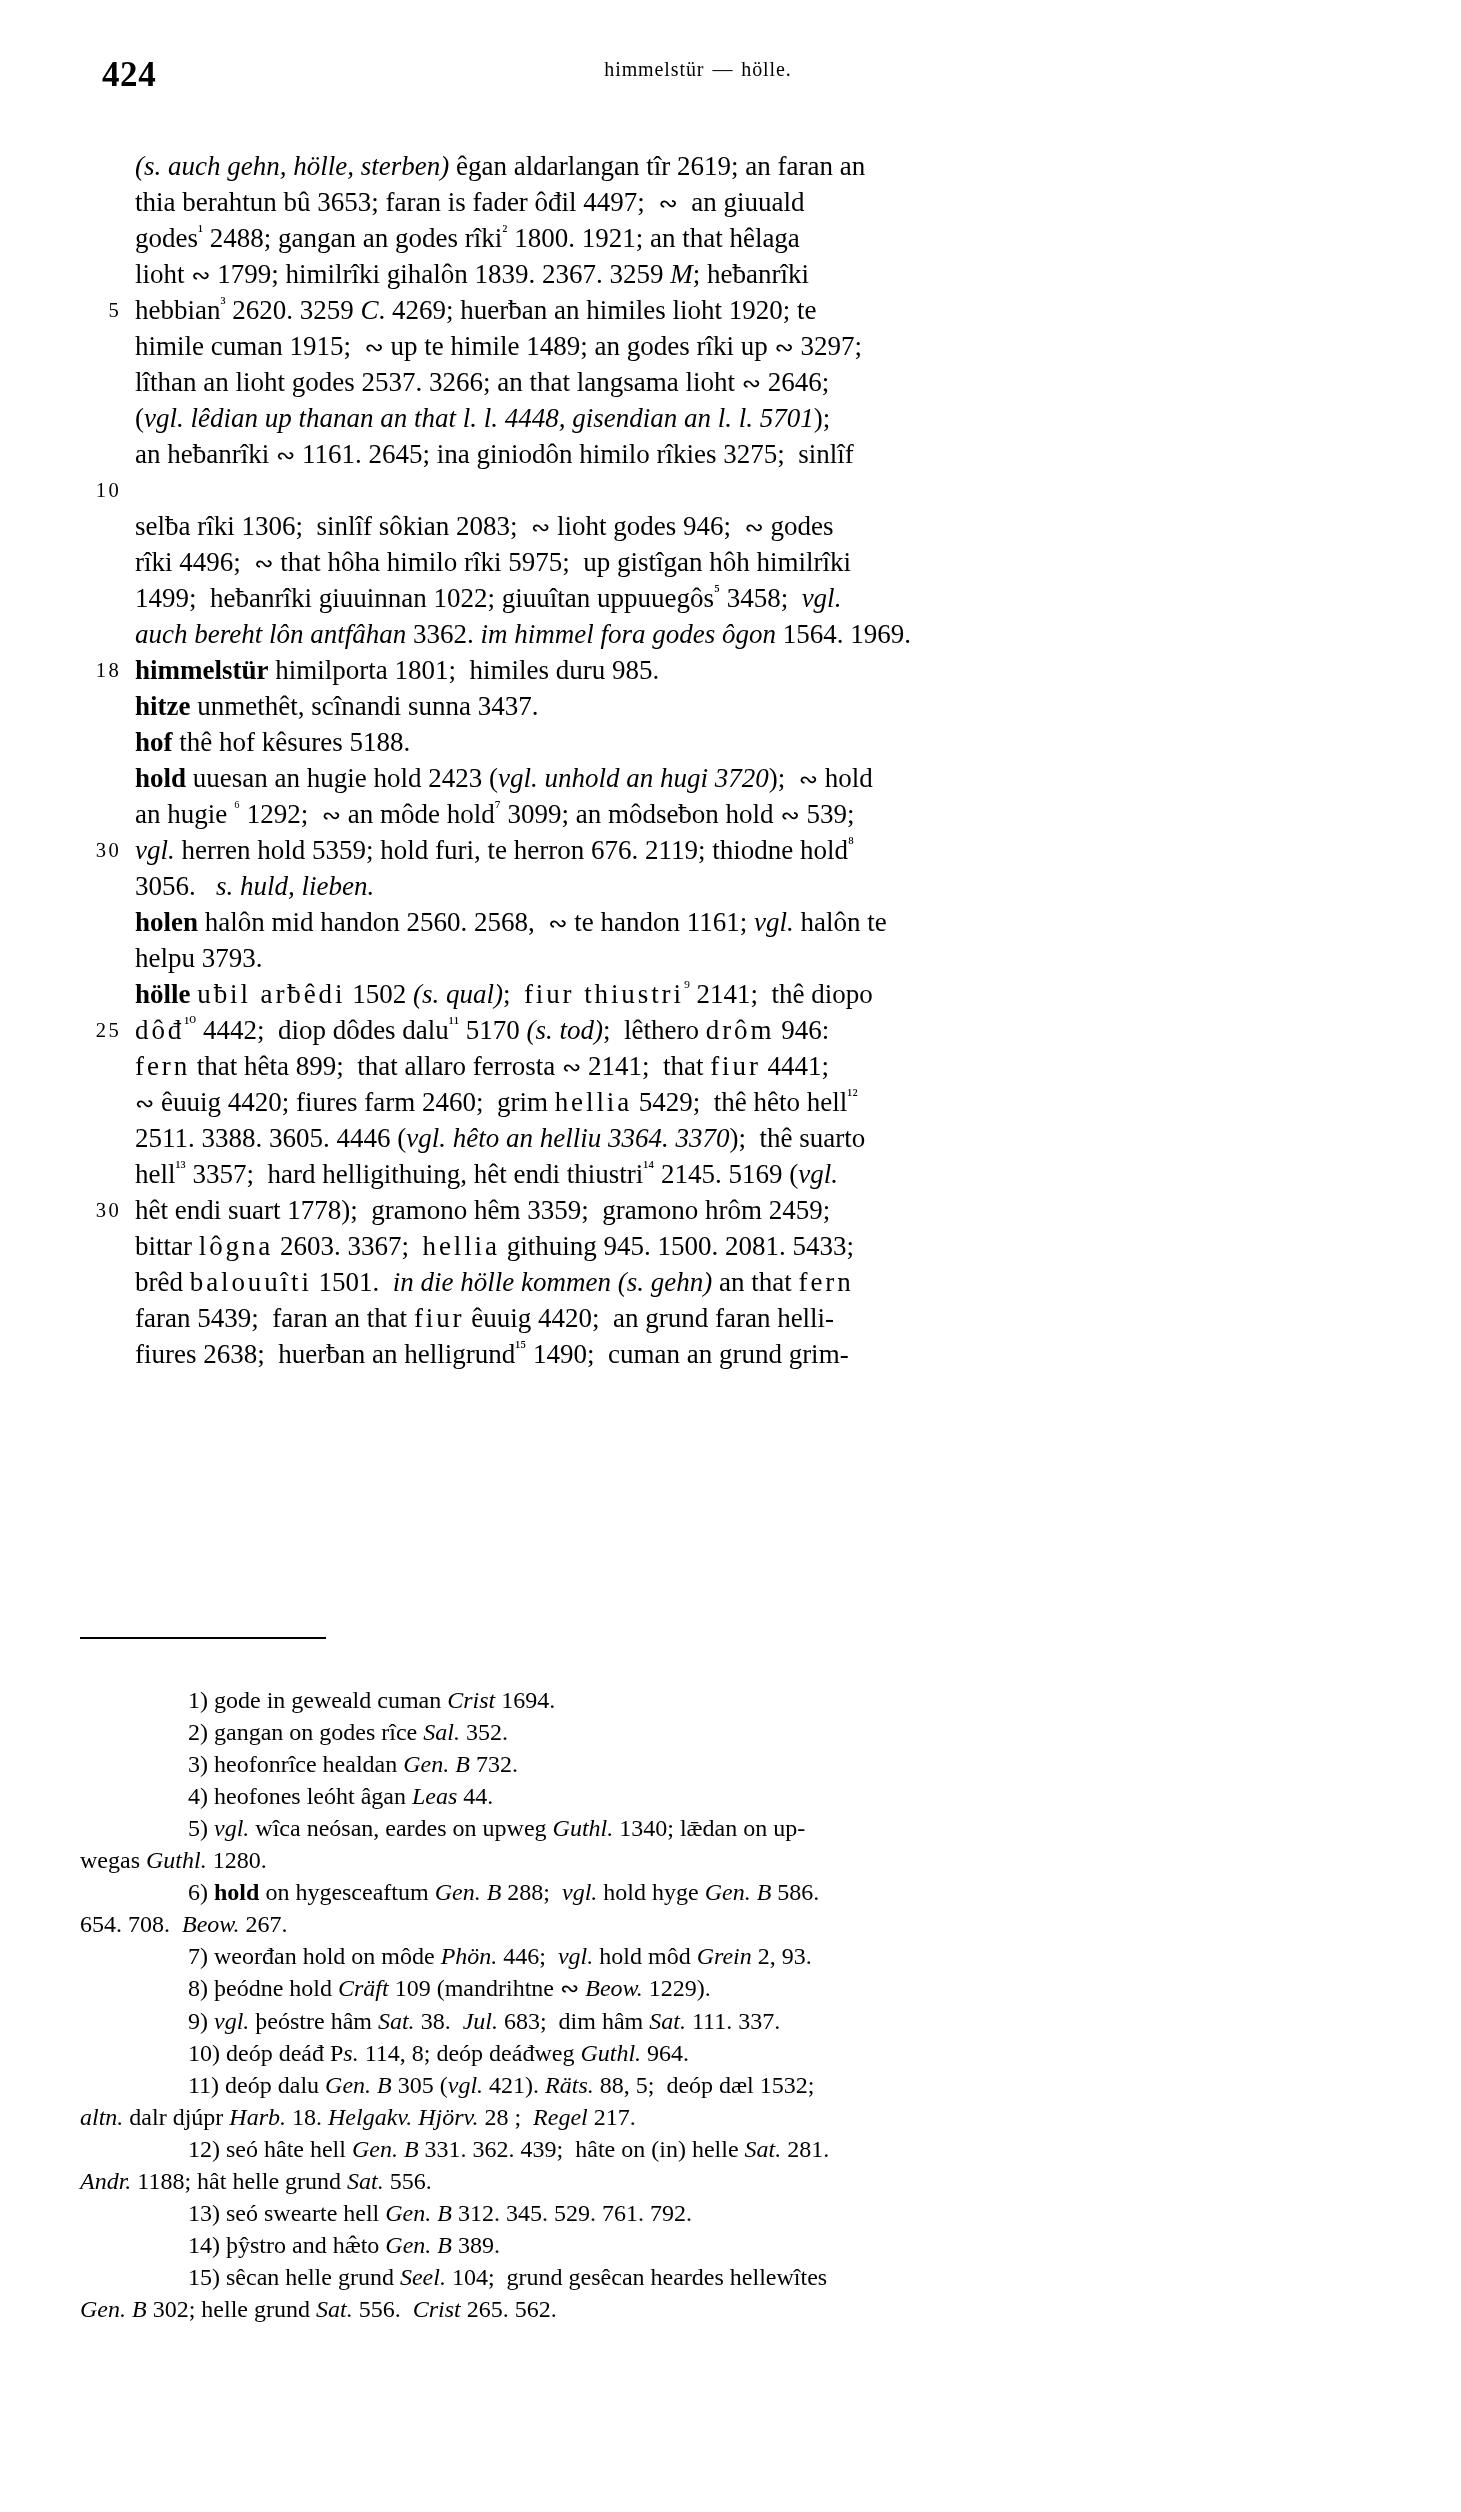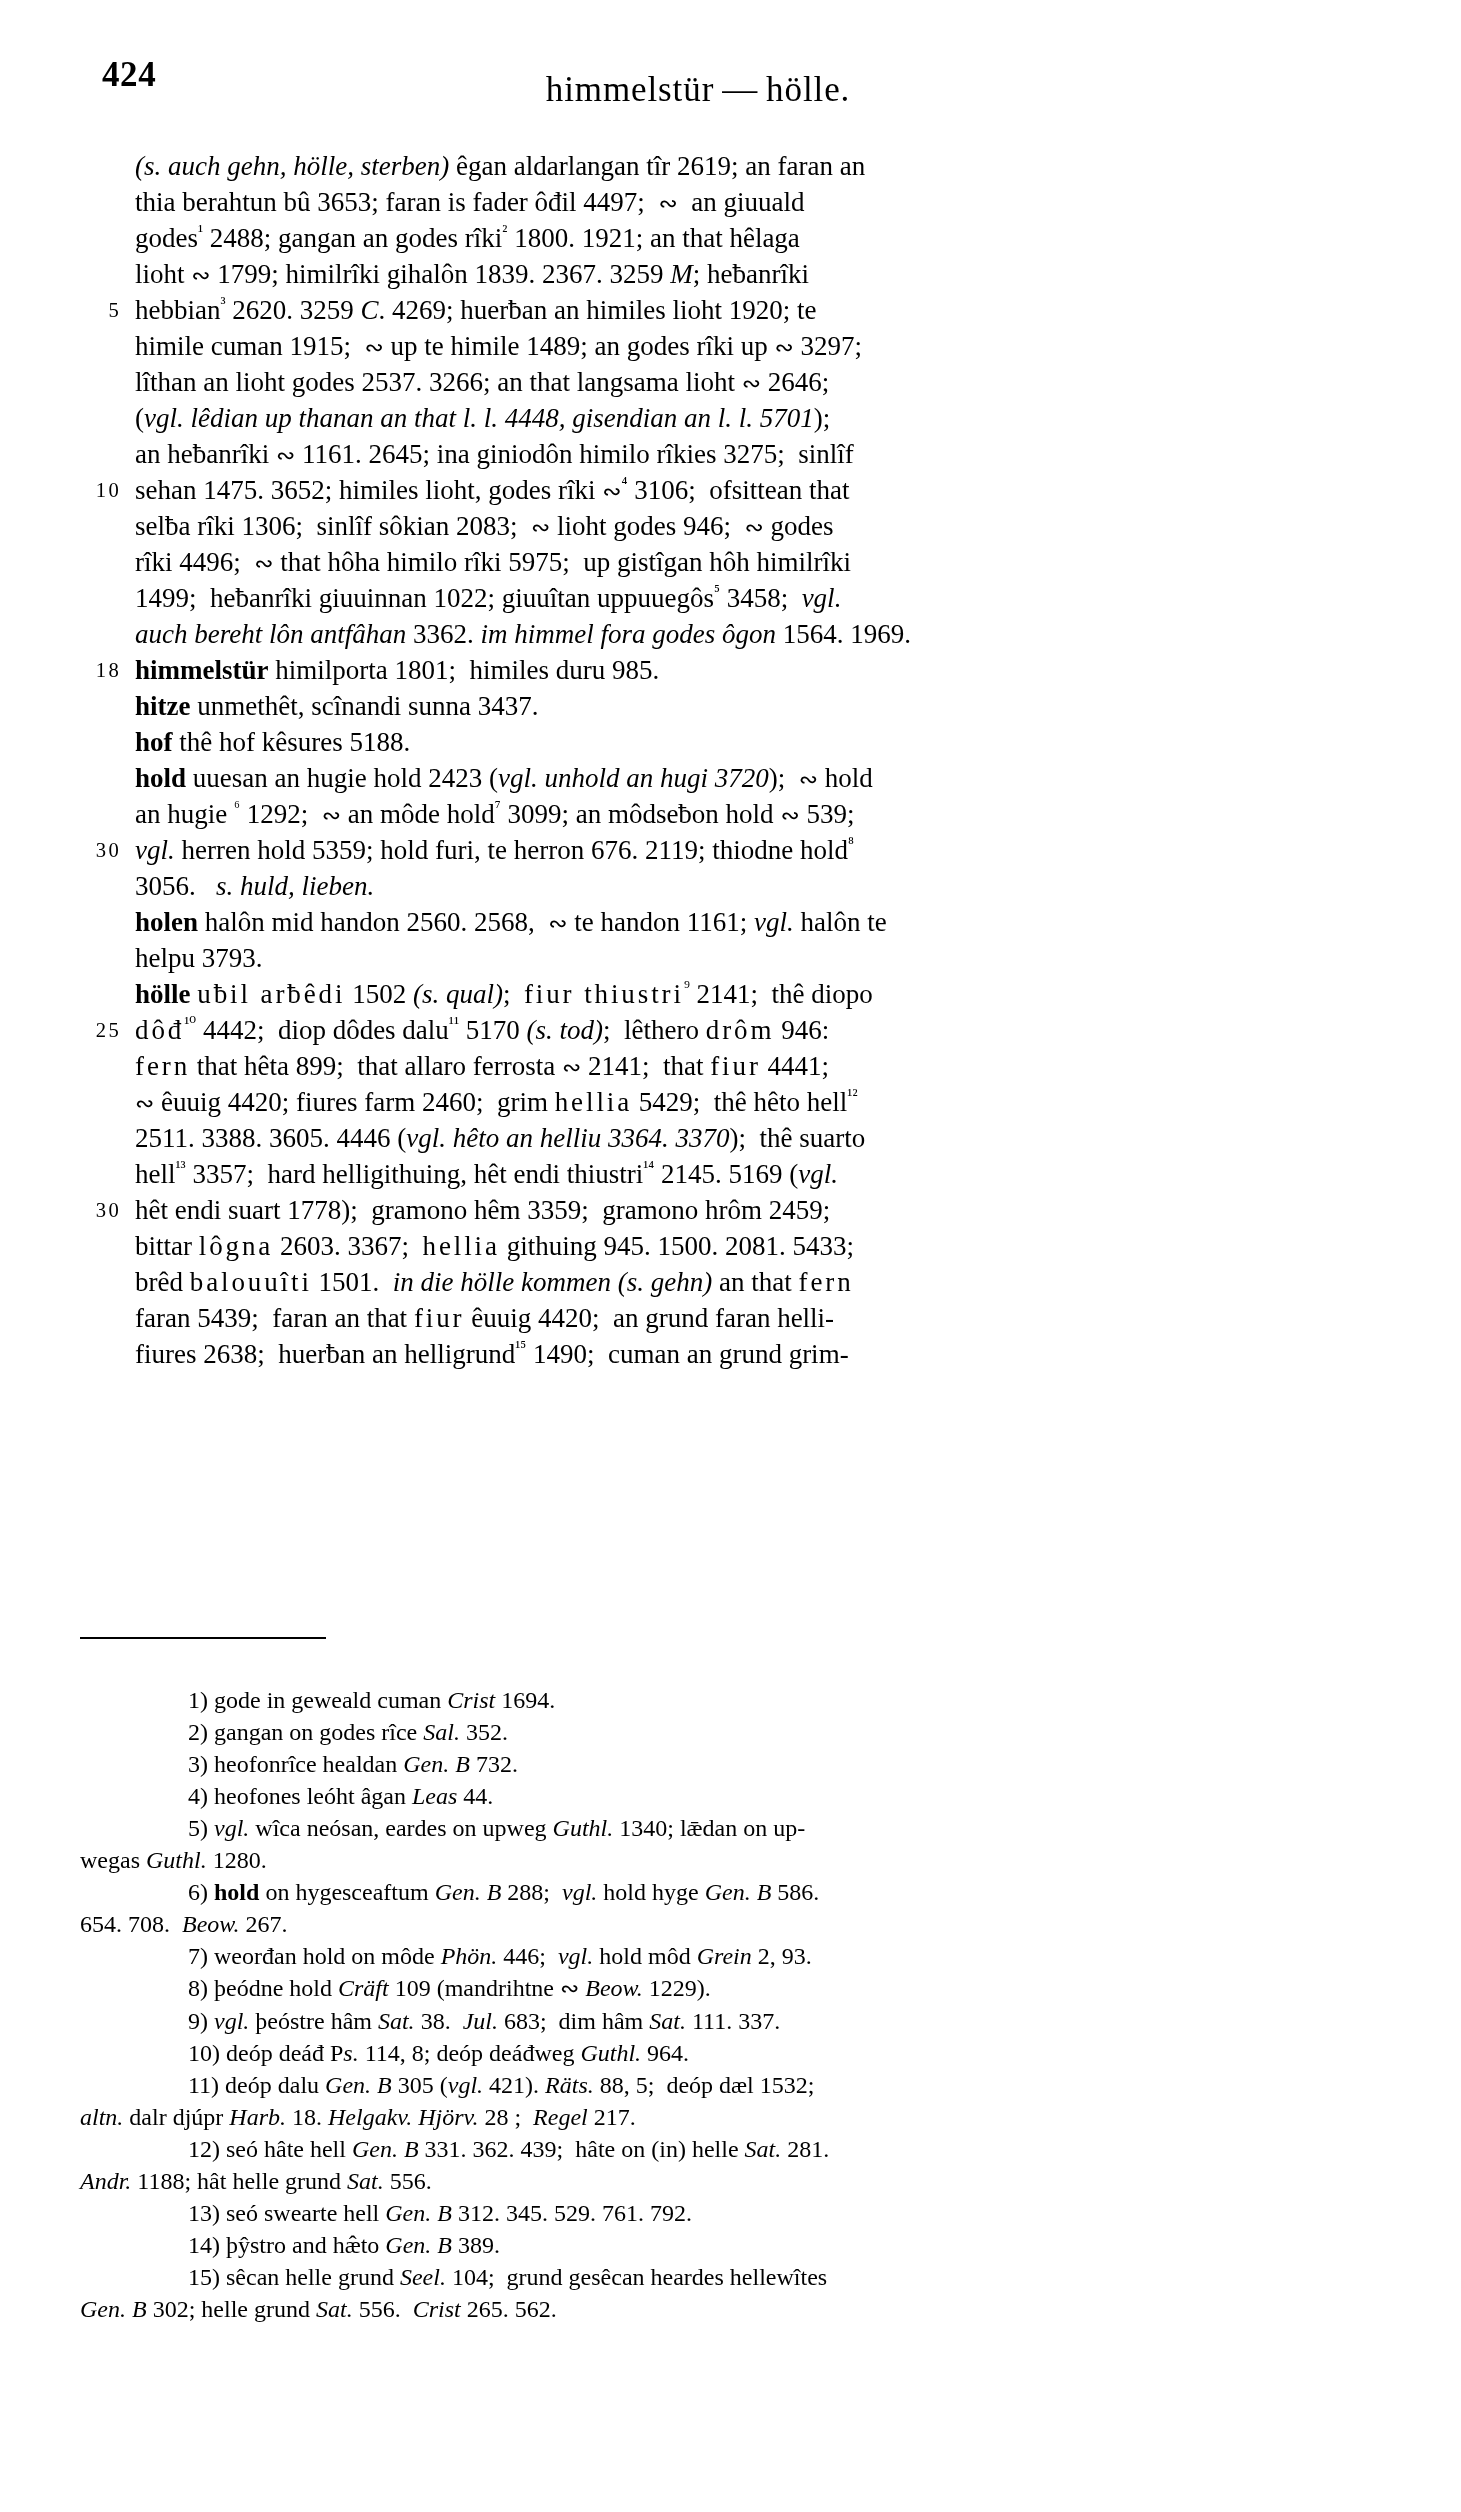--- a/index.html
+++ b/index.html
@@ -14,22 +14,22 @@
 
   
   .head {
     position:absolute; left:0; top:55px; width:1462px; height:40px;
   }
   .folio {
     position:absolute; left:102px; top:0;
     font-size:35px; font-weight:700; letter-spacing:0.6px;
   }
   .runhead {
-    position:absolute; left:0; top:15px; width:1396px;
-    text-align:center; font-size:35px; letter-spacing:0.9px;
+    position:absolute; left:0; top:3px; width:1396px;
+    text-align:center; font-size:20px; letter-spacing:0.9px;
   }
   .runhead .rh-dash { padding:0 8px; }
 
   
   .body {
     position:absolute; left:135px; top:148px;
     width:1210px;
     font-size:27px;
     line-height:36px;
   }
@@ -86,21 +86,21 @@
   <div class="body" id="body-block">
       <div class="bl"><span><span class="it">(<span class="it">s. </span>auch gehn, hölle, sterben)</span> êgan aldarlangan tîr 2619; an faran an</span></div>
       <div class="bl"><span>thia berahtun bû 3653; faran is fader ôđil 4497;  <span class="tilde">∾</span>  an giuuald</span></div>
       <div class="bl"><span>godes<span class="sup">¹</span> 2488; gangan an godes rîki<span class="sup">²</span> 1800. 1921; an that hêlaga</span></div>
       <div class="bl"><span>lioht <span class="tilde">∾</span> 1799; himilrîki gihalôn 1839. 2367. 3259 <span class="it">M</span>; heƀanrîki</span></div>
       <div class="bl"><span class="lnum">5</span><span>hebbian<span class="sup">³</span> 2620. 3259 <span class="it">C</span>. 4269; huerƀan an himiles lioht 1920; te</span></div>
       <div class="bl"><span>himile cuman 1915;  <span class="tilde">∾</span> up te himile 1489; an godes rîki up <span class="tilde">∾</span> 3297;</span></div>
       <div class="bl"><span>lîthan an lioht godes 2537. 3266; an that langsama lioht <span class="tilde">∾</span> 2646;</span></div>
       <div class="bl"><span>(<span class="it"><span class="it">vgl.</span> lêdian up thanan an that l. l. 4448, gisendian an l. l. 5701</span>);</span></div>
       <div class="bl"><span>an heƀanrîki <span class="tilde">∾</span> 1161. 2645; ina giniodôn himilo rîkies 3275;  sinlîf</span></div>
-      <div class="bl"><span class="lnum">10</span><span>sehan 1475. 3652; himiles lioht, godes rîki <span class="tilde">∾</span><span class="sup">⁴</span> 3106;  ofsittean that</span></div>
+      <div class="bl"><span class="lnum">10</span></div>
       <div class="bl"><span>selƀa rîki 1306;  sinlîf sôkian 2083;  <span class="tilde">∾</span> lioht godes 946;  <span class="tilde">∾</span> godes</span></div>
       <div class="bl"><span>rîki 4496;  <span class="tilde">∾</span> that hôha himilo rîki 5975;  up gistîgan hôh himilrîki</span></div>
       <div class="bl"><span>1499;  heƀanrîki giuuinnan 1022; giuuîtan uppuuegôs<span class="sup">⁵</span> 3458;  <span class="it">vgl.</span></span></div>
       <div class="bl"><span><span class="it">auch bereht lôn antfâhan</span> 3362. <span class="it">im himmel fora godes ôgon</span> 1564. 1969.</span></div>
       <div class="bl"><span class="lnum">18</span><span><span class="hw">himmelstür</span> himilporta 1801;  himiles duru 985.</span></div>
       <div class="bl"><span><span class="hw">hitze</span> unmethêt, scînandi sunna 3437.</span></div>
       <div class="bl"><span><span class="hw">hof</span> thê hof kêsures 5188.</span></div>
       <div class="bl"><span><span class="hw">hold</span> uuesan an hugie hold 2423 (<span class="it"><span class="it">vgl.</span> unhold an hugi 3720</span>);  <span class="tilde">∾</span> hold</span></div>
       <div class="bl"><span>an hugie <span class="sup">⁶</span> 1292;  <span class="tilde">∾</span> an môde hold<span class="sup">⁷</span> 3099; an môdseƀon hold <span class="tilde">∾</span> 539;</span></div>
       <div class="bl"><span class="lnum">30</span><span><span class="it">vgl.</span> herren hold 5359; hold furi, te herron 676. 2119; thiodne hold<span class="sup">⁸</span></span></div>

